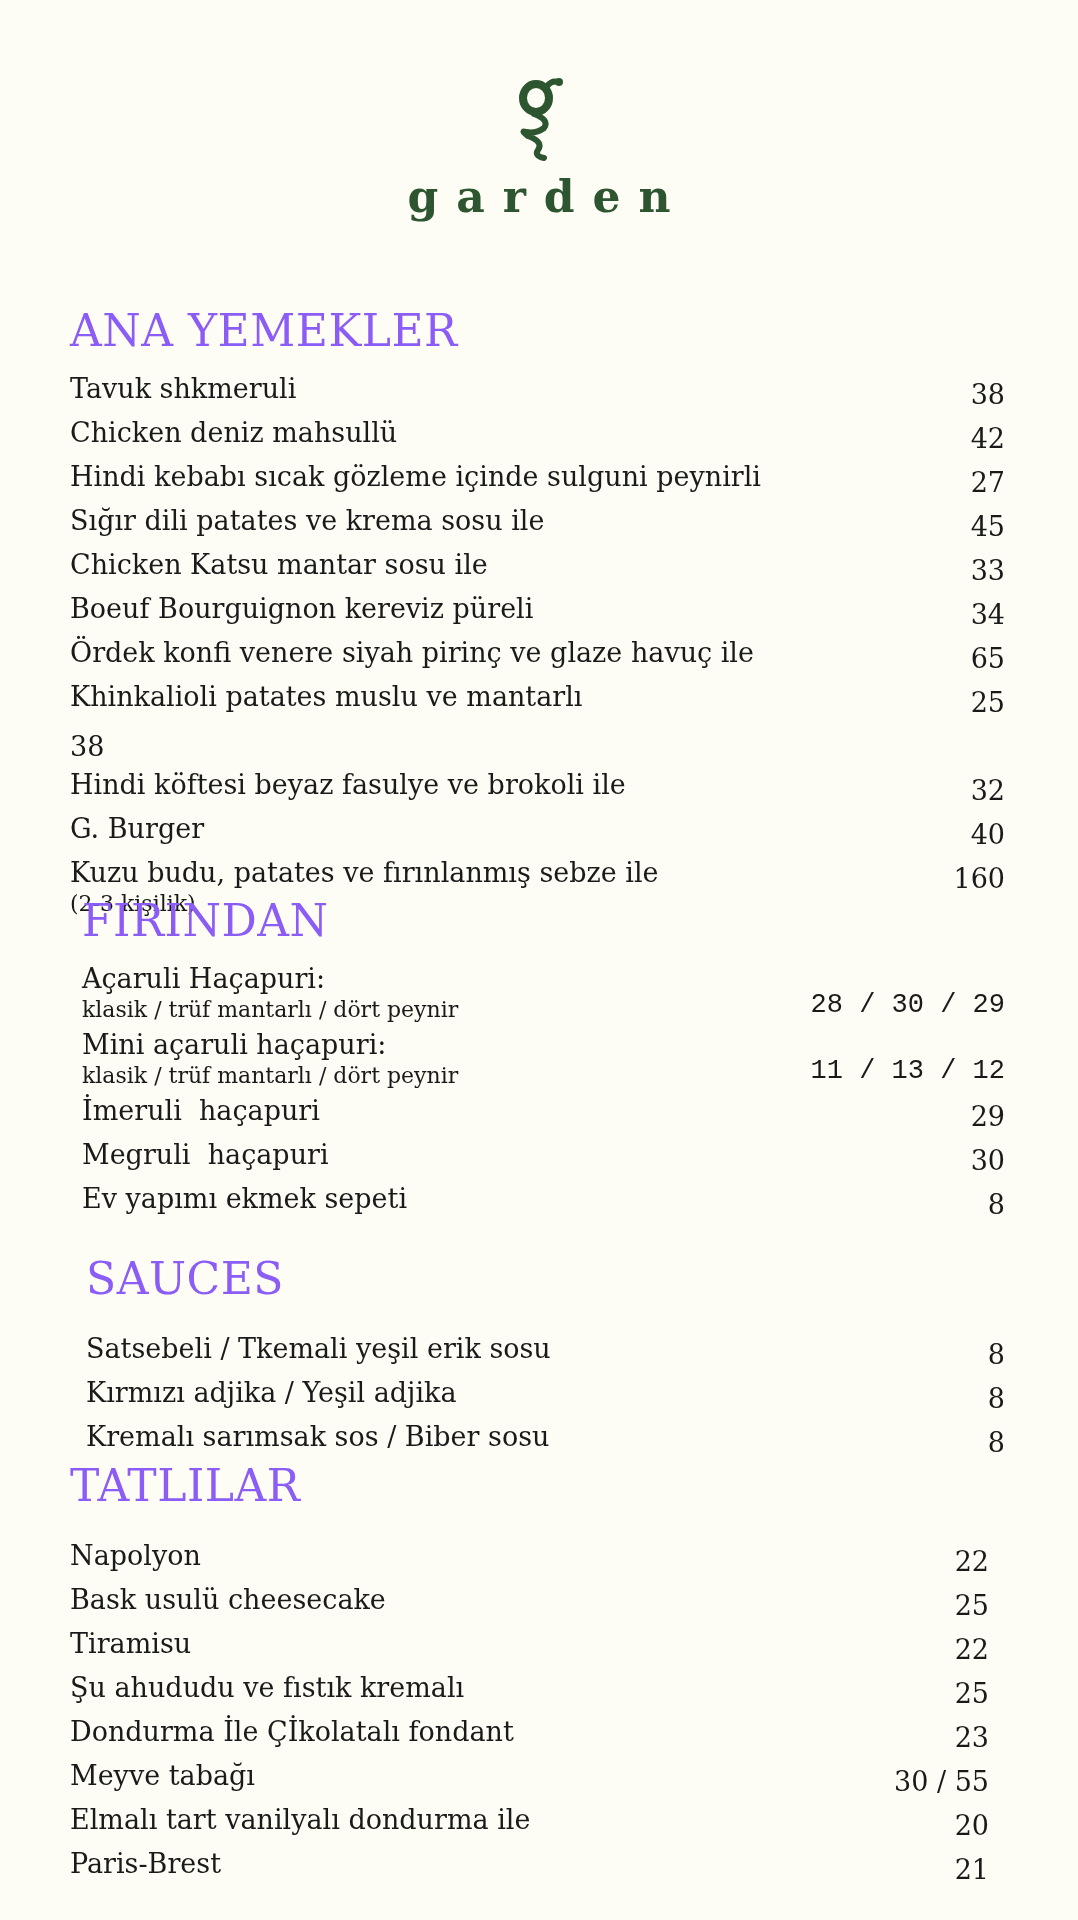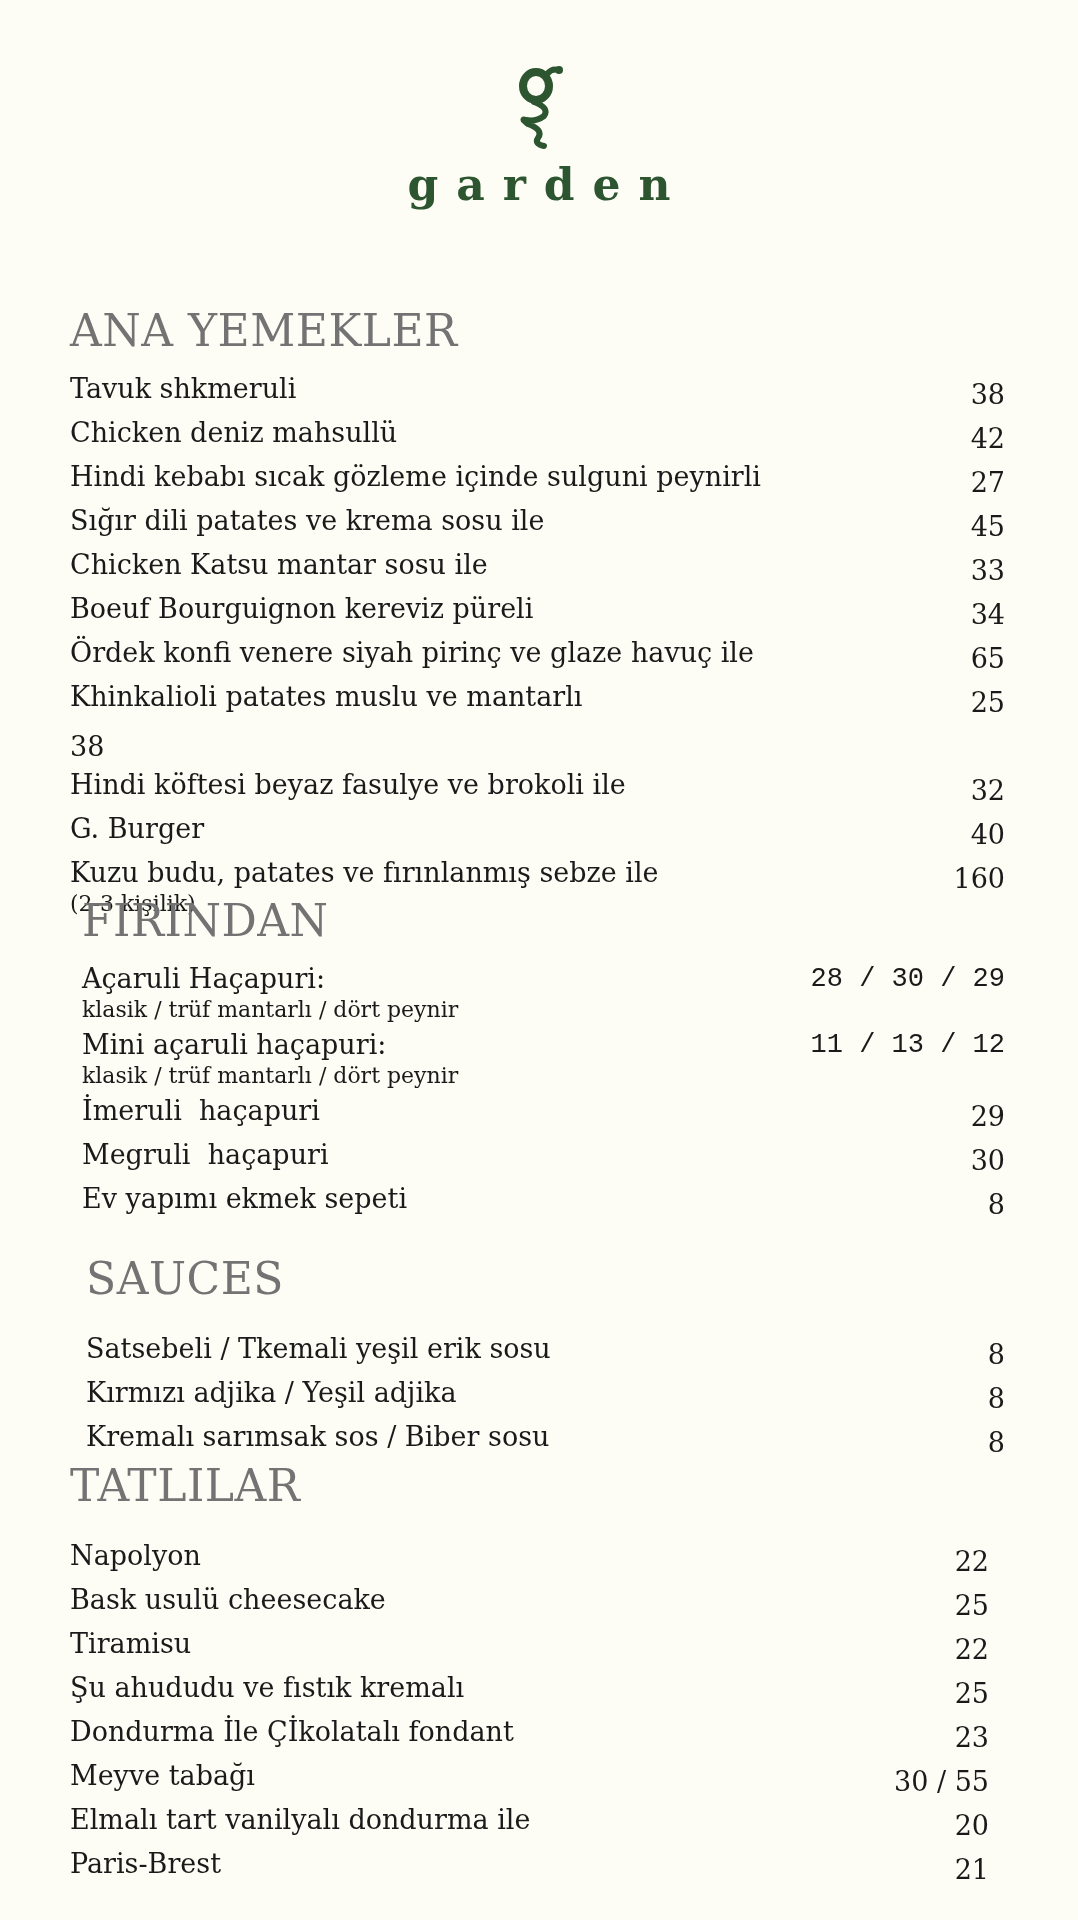--- a/index.html
+++ b/index.html
@@ -10,21 +10,21 @@
       width: 1078px;
       height: 1920px;
       background: #fdfdf5;
       font-family: "DejaVu Serif", "Liberation Serif", serif;
       color: #1a1a1a;
       position: relative;
       overflow: hidden;
     }
     .logo {
       position: absolute;
-      top: 64px;
+      top: 76px;
       left: 0;
       width: 1078px;
       text-align: center;
       color: #2c5530;
     }
     .logo-mark {
       font-family: "DejaVu Serif", serif;
       font-size: 64px;
       font-weight: bold;
       line-height: 80px;
@@ -43,21 +43,21 @@
       margin-top: 6px;
     }
     .menu {
       position: absolute;
       left: 70px;
       top: 300px;
       width: 935px;
     }
     .section-title {
       font-family: "DejaVu Serif", "Liberation Serif", serif;
-      color: #737373;
+      color: #8b5cf6;
       font-size: 44px;
       font-weight: normal;
       margin: 0;
       line-height: 62px;
       letter-spacing: 0.5px;
     }
     .items { margin-top: 8px; }
     .item {
       display: flex;
       justify-content: space-between;
@@ -74,21 +74,21 @@
       padding-top: 6px;
       font-family: "DejaVu Serif", serif;
     }
     .item.multi .item-price { padding-top: 0; font-family: Liberation Mono, monospace; }
     .sec-ana { position: absolute; top: 0; left: 0; right: 0; }
     .sec-firin { position: absolute; top: 590px; left: 0; right: 0; margin-left: 12px; }
     .sec-sauces { position: absolute; top: 948px; left: 16px; right: 0; }
     .sec-sauces .items { margin-top: 20px; }
     .sec-tatli { position: absolute; top: 1155px; left: 0; right: 16px; }
     .sec-tatli .items { margin-top: 20px; }
-    .sec-firin .item.multi { margin-bottom: 2px; }
+    .sec-firin .item.multi { margin-bottom: 2px; align-items: flex-end; }
   </style>
 </head>
 <body>
 
 <header class="logo">
   <span class="logo-mark">
     <svg width="50" height="86" viewBox="0 0 50 86" aria-hidden="true">
       <g fill="none" stroke="#2c5530" stroke-linecap="round">
         <ellipse cx="22" cy="22" rx="13" ry="14" stroke-width="8"></ellipse>
         <path d="M33 10 Q38 4 44 6" stroke-width="6"></path>

